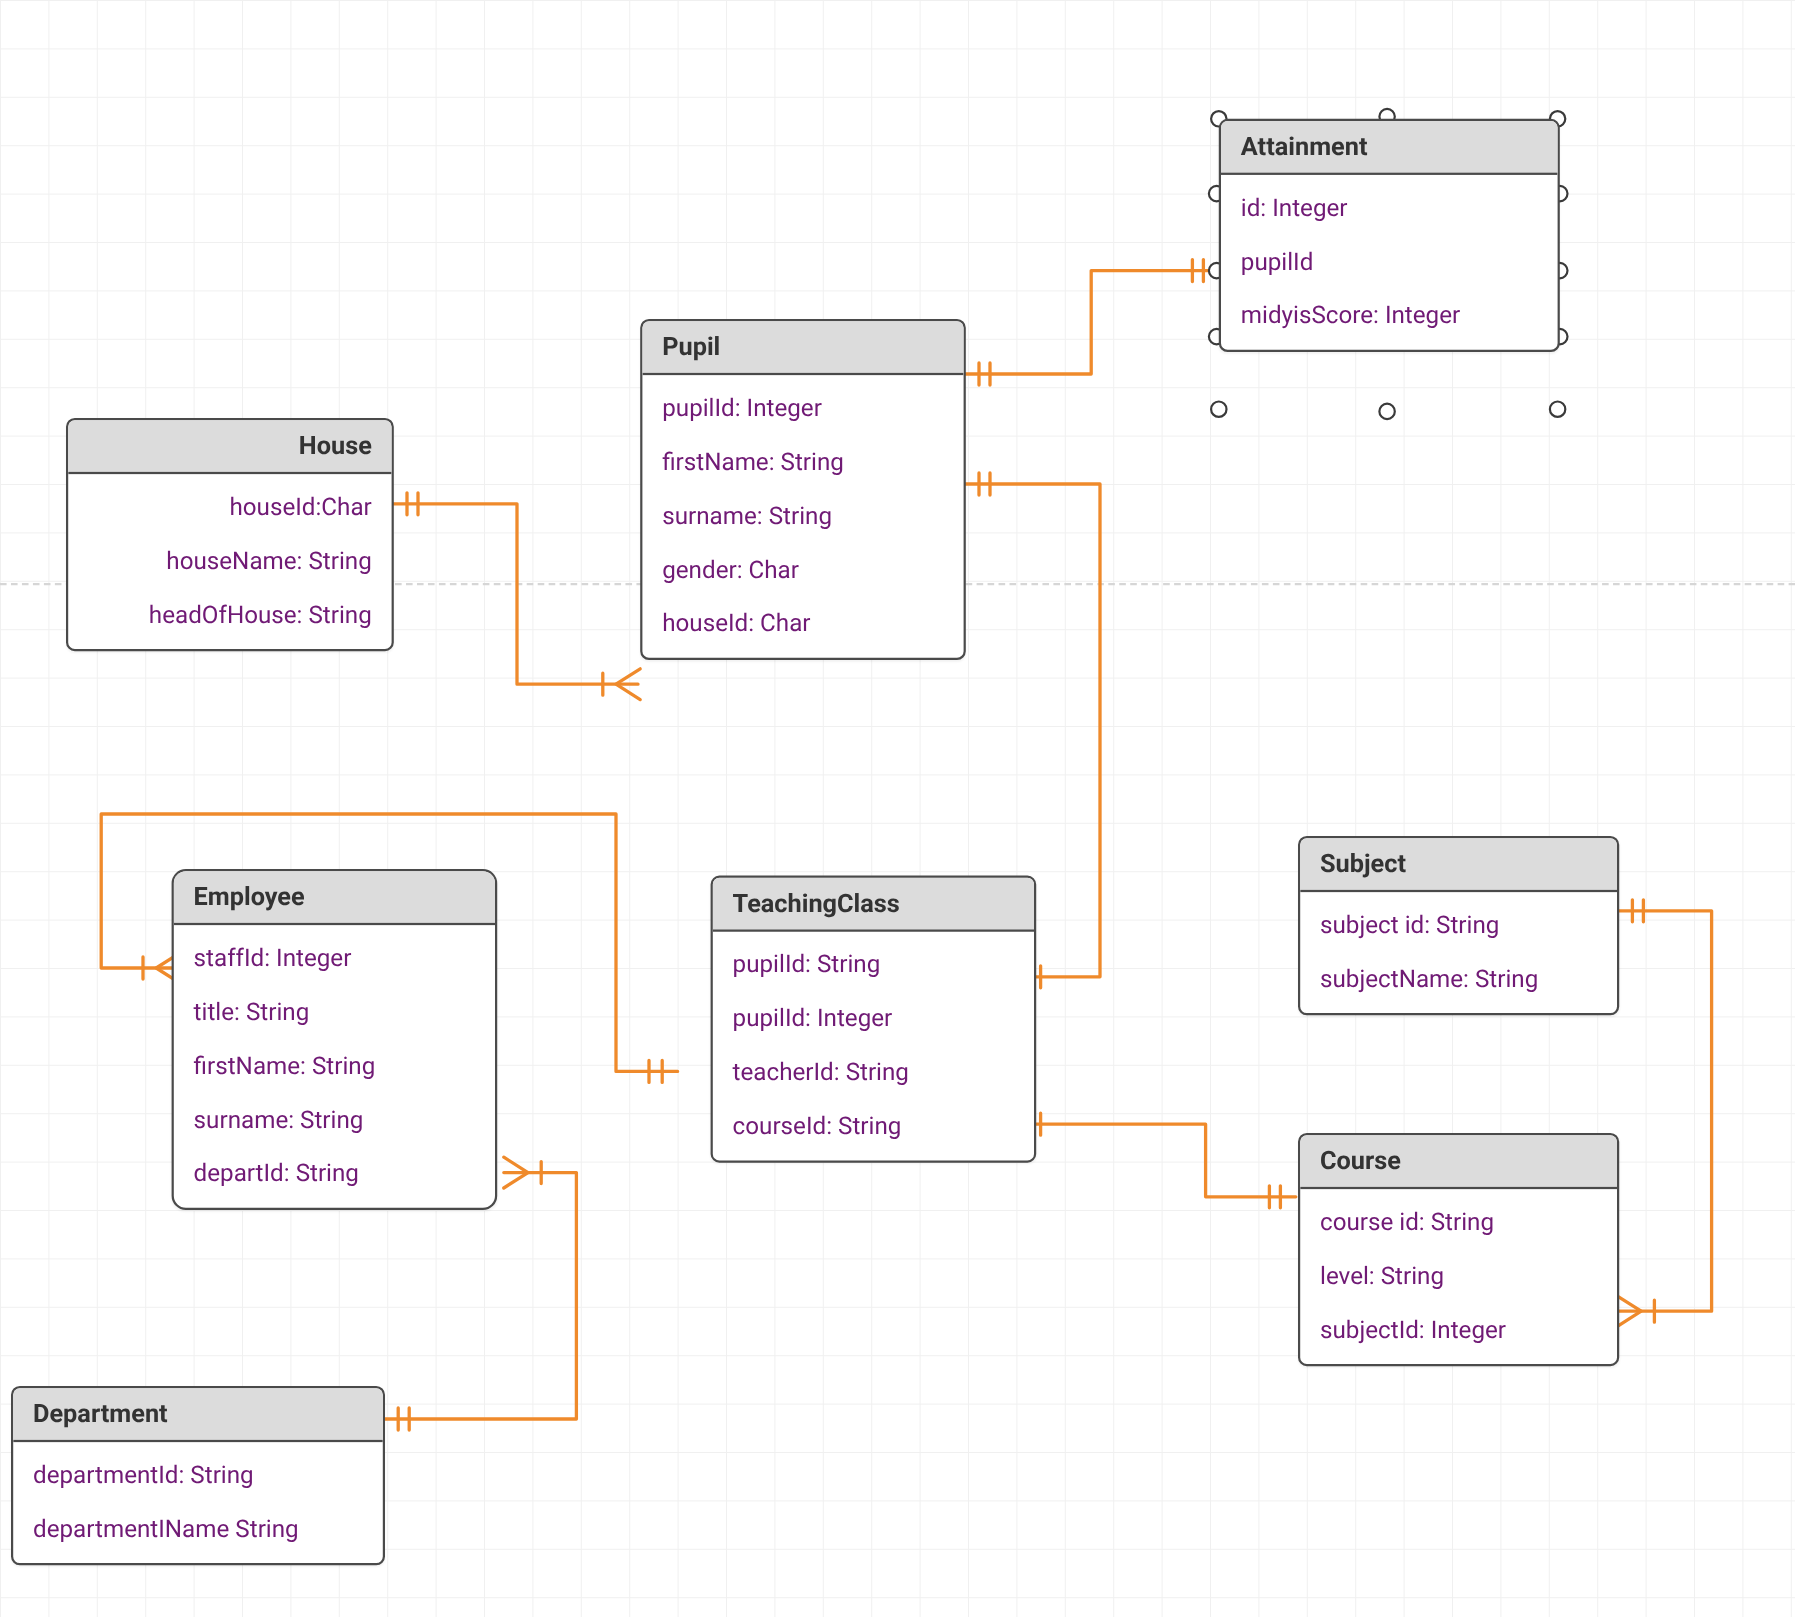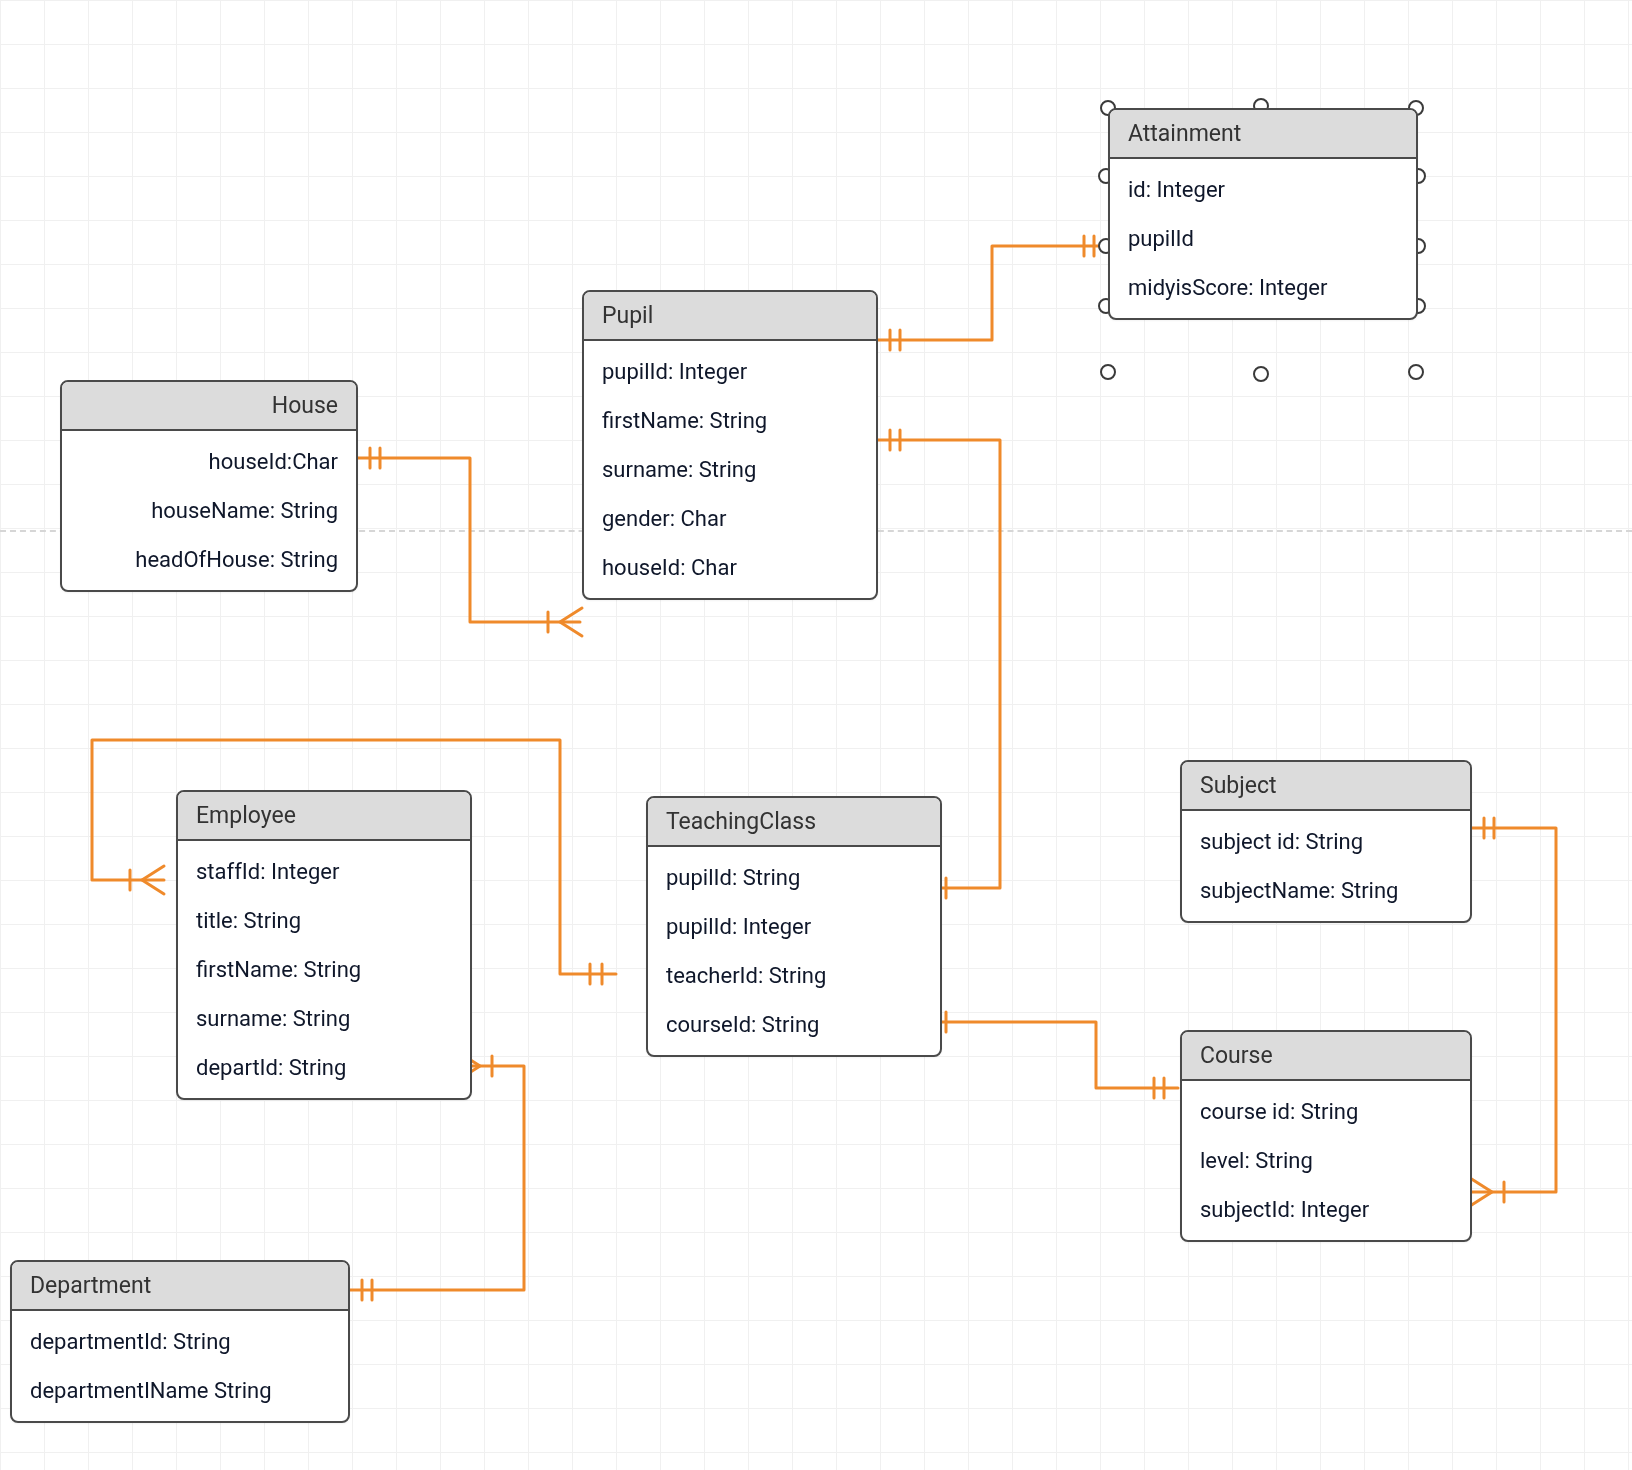--- a/index.html
+++ b/index.html
@@ -4,23 +4,23 @@
 <style>
   html,body{margin:0;padding:0;font-family:-apple-system,BlinkMacSystemFont,"Segoe UI",Roboto,Helvetica,Arial,sans-serif;color:#333;}
   .canvas{position:relative;width:1632px;height:1470px;
     background:
       linear-gradient(to right,#f0f0f0 1px,transparent 1px) 0 0/44px 44px,
       linear-gradient(to bottom,#f0f0f0 1px,transparent 1px) 0 0/44px 44px,
       #fff;
     overflow:hidden;}
   svg.wires{position:absolute;left:0;top:0;pointer-events:none;}
   .entity{position:absolute;border:2px solid #4a4a4a;border-radius:8px;background:#fff;overflow:hidden;box-shadow:0 1px 2px rgba(0,0,0,0.05);}
-  .entity .hdr{background:#dcdcdc;border-bottom:2px solid #4a4a4a;padding:10px 18px;font-size:23px;font-weight:400;color:#333;}
+  .entity .hdr{background:#dcdcdc;border-bottom:2px solid #4a4a4a;padding:10px 18px;font-size:23px;font-weight:700;color:#333;}
   .entity .attrs{padding:6px 0;}
-  .entity .attr{padding:12px 18px;font-size:22px;color:#0f172a;}
+  .entity .attr{padding:12px 18px;font-size:22px;color:#701a75;}
   .pageboundary{position:absolute;left:0;right:0;border-top:2px dashed #d6d6d6;}
   .sel-dot{fill:#fff;stroke:#3a3a3a;stroke-width:2;}
 </style>
 </head>
 <body>
 
 <div class="canvas">
   <div class="pageboundary" style="top:530px"></div>
 
   <svg class="wires" width="1632" height="1470">
@@ -92,21 +92,21 @@
       </div>
     </div>
   <div id="ent-attainment" class="entity" style="left: 1108px; top: 108px; width: 306px;">
       <div class="hdr">Attainment</div>
       <div class="attrs">
         <div class="attr">id: Integer</div>
         <div class="attr">pupilId</div>
         <div class="attr">midyisScore: Integer</div>
       </div>
     </div>
-  <div id="ent-employee" class="entity" style="left: 176px; top: 790px; width: 292px;">
+  <div id="ent-employee" class="entity" style="left: 156px; top: 790px; width: 292px; border-radius: 13px;">
       <div class="hdr">Employee</div>
       <div class="attrs">
         <div class="attr">staffId: Integer</div>
         <div class="attr">title: String</div>
         <div class="attr">firstName: String</div>
         <div class="attr">surname: String</div>
         <div class="attr">departId: String</div>
       </div>
     </div>
   <div id="ent-teachingclass" class="entity" style="left: 618px; top: 796px; width: 292px; margin-left: 28px;">

